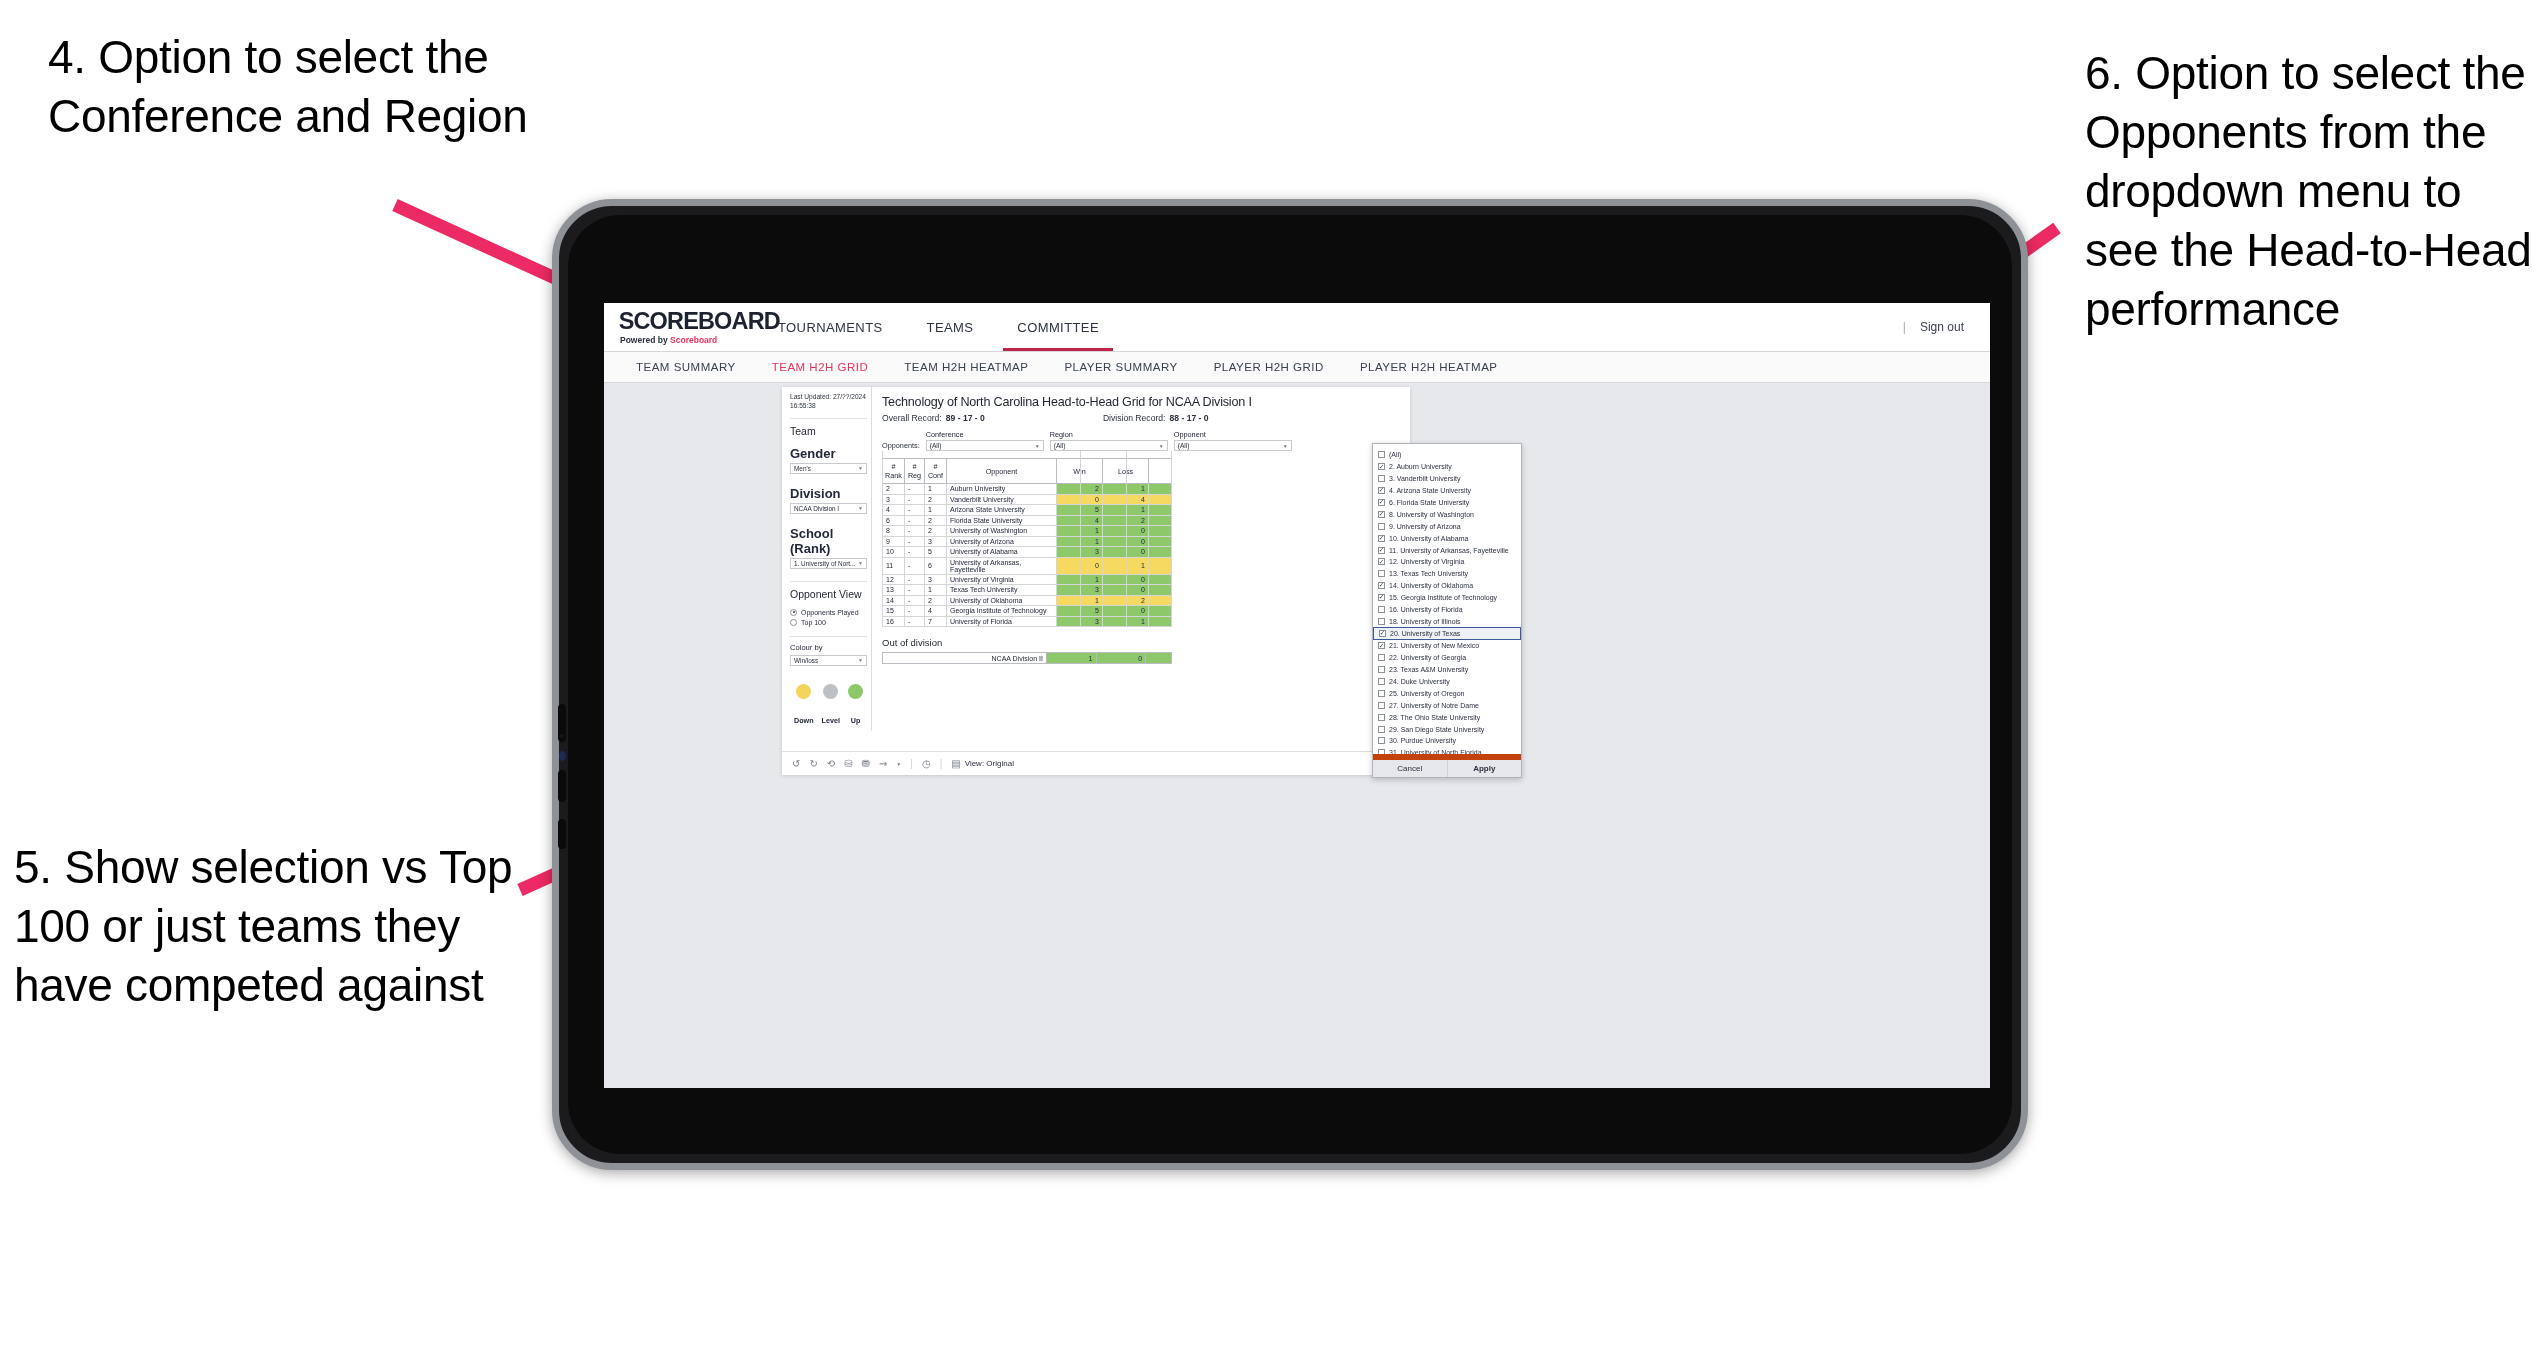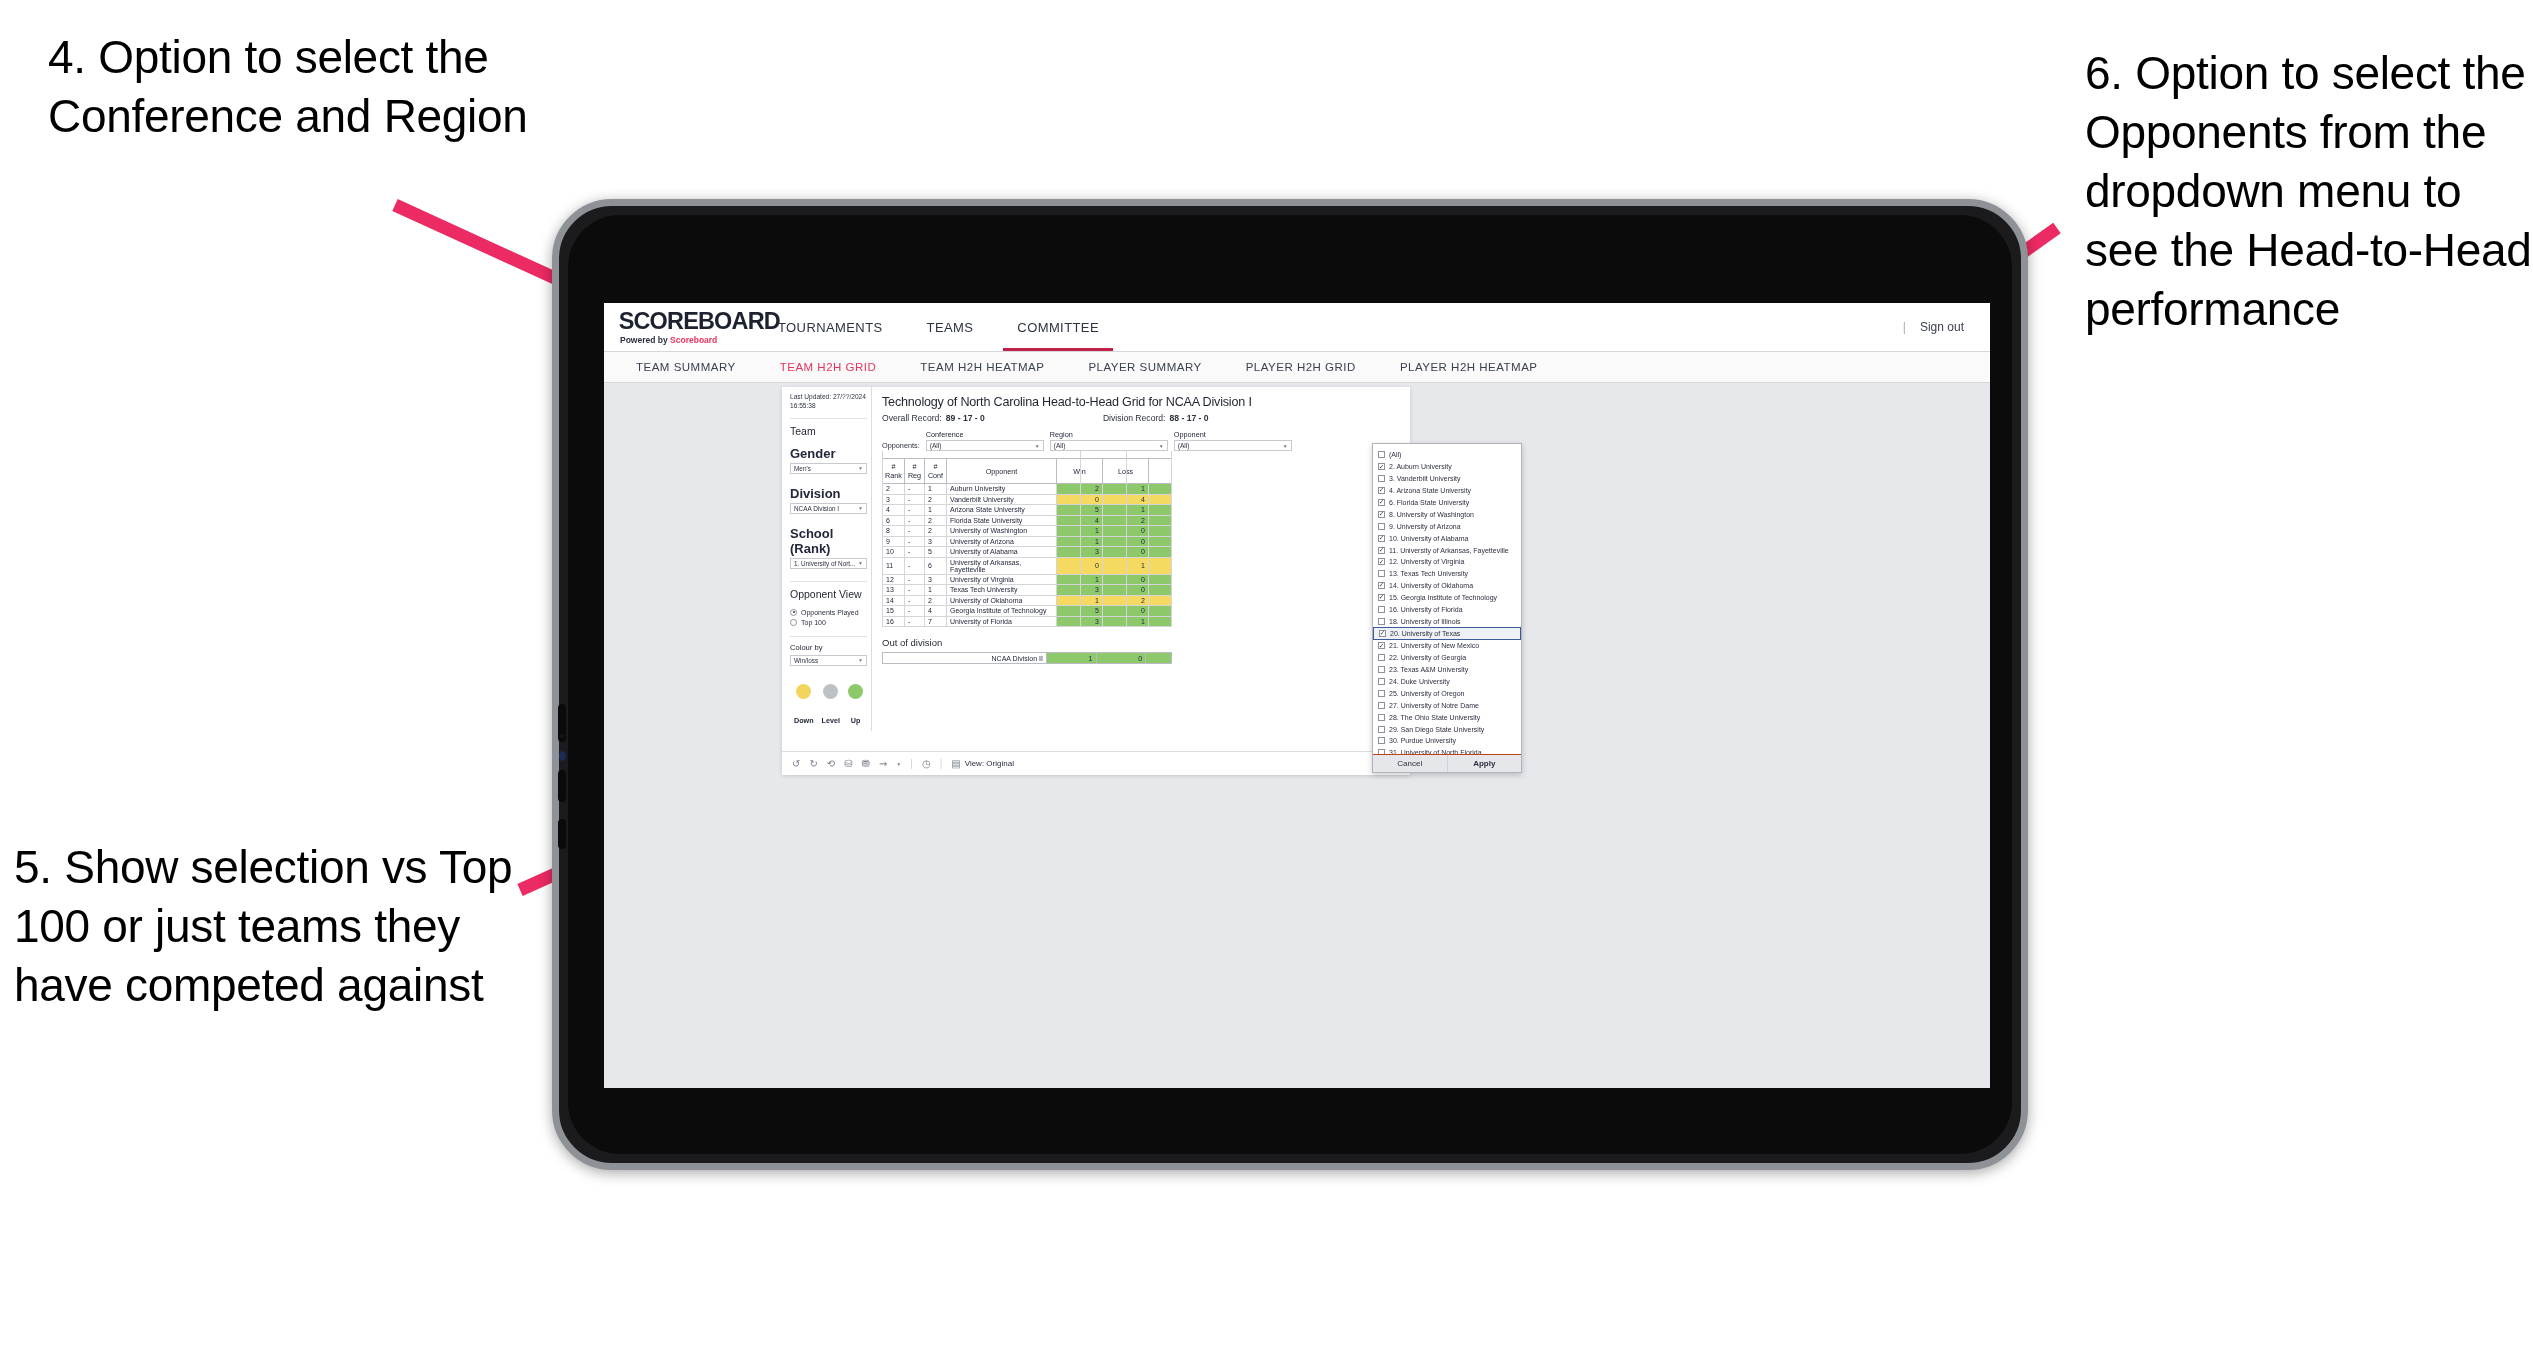--- a/index.html
+++ b/index.html
@@ -53,21 +53,21 @@
   #topnav { height: 48px; background: #ffffff; display: flex; align-items: stretch; position: relative; }
   #brand { width: 152px; padding-left: 16px; display: flex; flex-direction: column; justify-content: center; }
   #brand .bt { font-size: 23px; font-weight: 800; letter-spacing: -0.8px; color: #1d2230; font-family: "Liberation Sans", sans-serif; line-height: 1; transform: scaleX(1.02); }
   #brand .bs { font-size: 8.5px; color: #2a2f3c; margin-top: 2px; font-weight: 700; }
   #brand .bs .accent { color: #e8335c; }
   .nav-item { display: flex; align-items: center; padding: 0 22px; font-size: 13px; color: #2d3340; letter-spacing: 0.4px; position: relative; }
   .nav-item.active::after { content: ""; position: absolute; left: 8px; right: 8px; bottom: 0; height: 3px; background: #c0224a; }
   #signout { margin-left: auto; display: flex; align-items: center; padding-right: 26px; font-size: 12px; color: #3c4250; }
   #signout .bar { margin-right: 14px; color: #aaa; }
 
-  #subnav { height: 32px; background: #fafafa; border-top: 1px solid #d5d7db; border-bottom: 1px solid #d5d7db; display: flex; align-items: center; padding-left: 14px; gap: 8px; }
+  #subnav { height: 32px; background: #fafafa; border-top: 1px solid #d5d7db; border-bottom: 1px solid #d5d7db; display: flex; align-items: center; padding-left: 14px; }
   .subnav-item { font-size: 11.5px; color: #3a4150; letter-spacing: 0.5px; padding: 0 18px; }
   .subnav-item.active { color: #e8335c; }
 
   
   #workbook { position: absolute; left: 178px; top: 84px; width: 628px; height: 388px; background: #ffffff; box-shadow: 0 1px 4px rgba(0,0,0,.14); }
   #wb-body { display: flex; height: 344px; }
 
   #sidebar { width: 90px; border-right: 1px solid #dcdde0; padding: 6px 4px 0 8px; }
   .lu { font-size: 6.6px; color: #2e3440; line-height: 1.35; }
   .hr { border-top: 1px solid #e1e2e5; margin: 7px 0 6px 0; }
@@ -120,21 +120,21 @@
   #ood-tbl td { border: 1px solid #b9bcc2; font-size: 7px; color: #22283a; padding: 1px 3px; height: 11px; }
   #ood-tbl td.lab { text-align: right; background: #fff; }
   #ood-tbl td.num { text-align: right; }
 
   
   #ddpanel { position: absolute; left: 500px; top: 56px; width: 150px; background: #fff; border: 1px solid #b0b3b9; box-shadow: 0 2px 6px rgba(0,0,0,.2); z-index: 9; }
   #ddlist { padding: 5px 0 2px 0; max-height: 310px; overflow: hidden; }
   .ddrow { display: flex; align-items: center; gap: 4px; padding: 0 5px; height: 11.9px; font-size: 7px; color: #2b3040; white-space: nowrap; }
   .ddrow.sel-hl { background: #eef1f6; border: 1px solid #3c5a9a; height: 12.5px; }
   .cb { width: 7px; height: 7px; border: 1px solid #8d9199; background: #fff; flex: 0 0 auto; display: flex; align-items: center; justify-content: center; font-size: 6.6px; color: #2b3040; line-height: 1; }
-  #ddbtns { display: flex; border-top: 1px solid #c2410c; background: #e6e7ea; }
+  #ddbtns { display: flex; border-top: 6px solid #c2410c; background: #e6e7ea; }
   .ddbtn { flex: 1; text-align: center; font-size: 8px; color: #2b3040; padding: 4px 0; }
   .ddbtn + .ddbtn { border-left: 1px solid #cfd2d7; }
   .ddbtn.primary { font-weight: 700; }
 
   
   #toolbar { position: absolute; left: 0; right: 0; bottom: 0; height: 24px; background: #fff; border-top: 1px solid #dcdde0; display: flex; align-items: center; padding-left: 10px; gap: 9px; }
   .tbico { font-size: 10px; color: #7d828c; }
   .tbsep { color: #cfd2d7; font-size: 10px; }
   #view-orig { font-size: 8px; color: #2b3040; display: flex; align-items: center; gap: 4px; }
   #tb-right { margin-left: auto; display: flex; align-items: center; gap: 4px; padding-right: 6px; font-size: 8px; color: #2b3040; }

